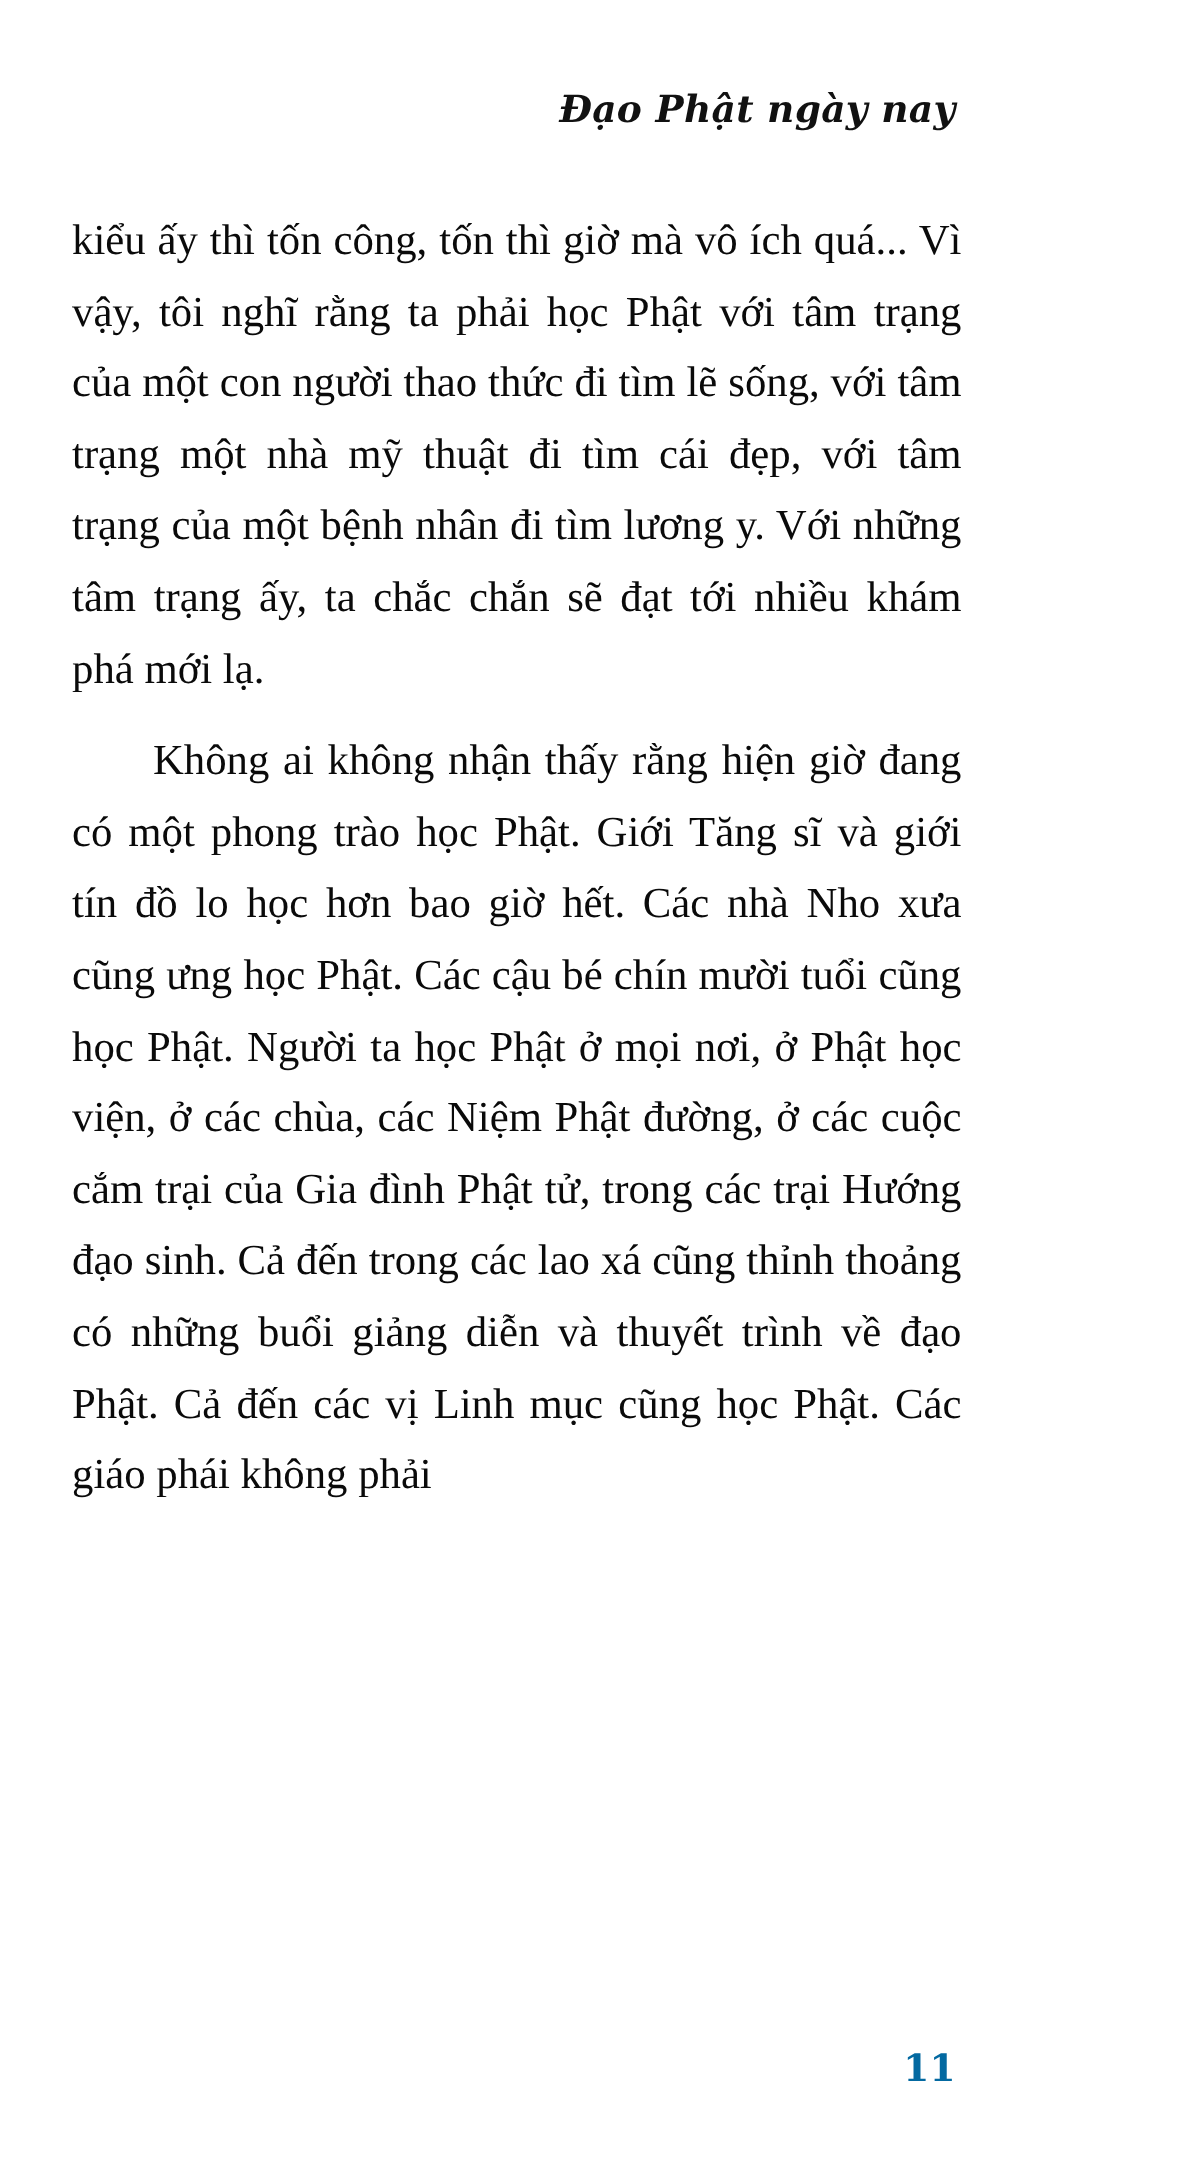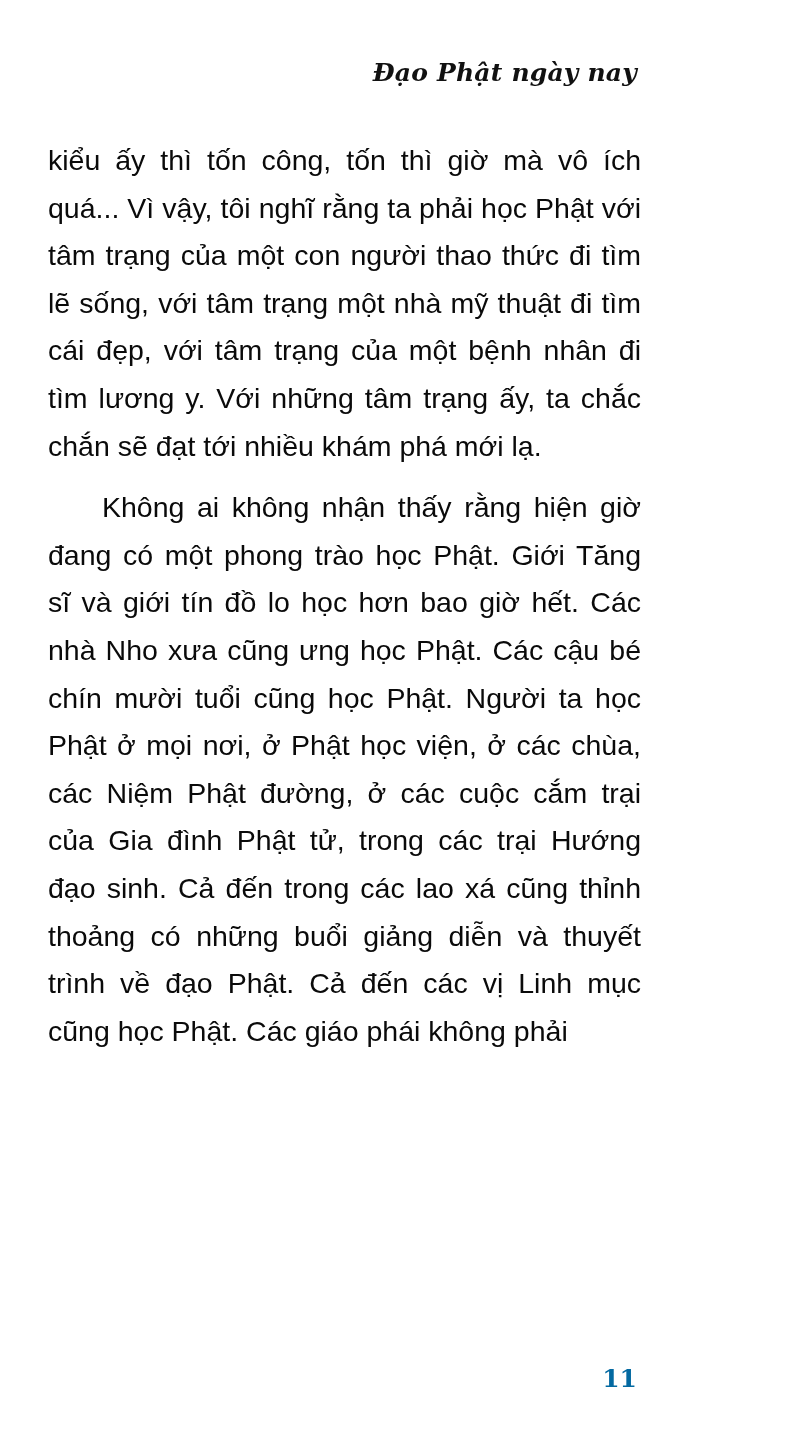--- a/index.html
+++ b/index.html
@@ -32,21 +32,21 @@
     font-size: 25px;
     letter-spacing: 0.2px;
     color: #111111;
     margin-top: 18px;
     margin-right: 4px;
   }
   .body-text {
     margin-top: 50px;
   }
   .para {
-    font-family: Liberation Sans, sans-serif;
+    font-family: Liberation Serif, serif;
     font-size: 28.5px;
     line-height: 1.67;
     text-align: justify;
     text-justify: inter-word;
     color: #0a0a0a;
     margin: 0 0 0 0;
     -webkit-hyphens: none;
     hyphens: none;
   }
   .para + .para {

